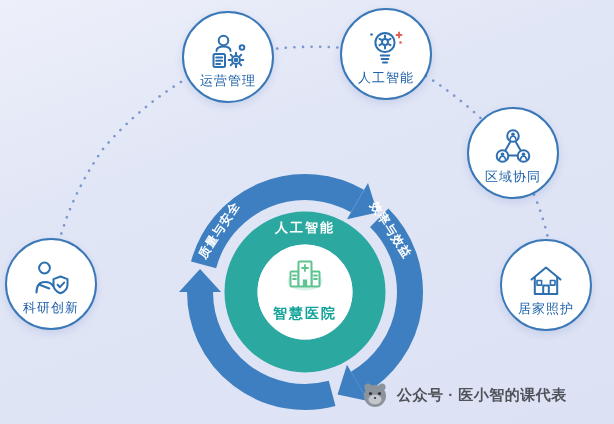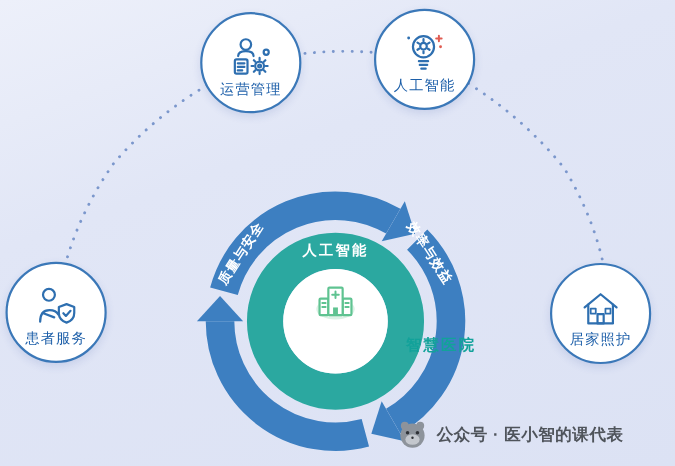--- a/index.html
+++ b/index.html
@@ -41,21 +41,21 @@
   .hospital-icon { position:absolute; left: 105px; top: 86px; }
   .ring-label {
     position: absolute; left: 0; width: 100%;
     text-align: center; color: #ffffff;
     font-size: 13px; font-weight: bold; letter-spacing: 2px; line-height: 1;
   }
   .ring-label.top { top: 57px; }
   .ring-label.bottom { top: 185px; }
   .center-title {
     position: absolute; top: 142px; left: 0; width: 100%;
-    text-align: right; color: #12a29a;
+    text-align: center; color: #12a29a;
     font-size: 14px; font-weight: bold; letter-spacing: 2px; line-height: 1;
   }
   .arrow-label {
     position: absolute; color: #ffffff;
     font-size: 12px; font-weight: bold; letter-spacing: 1px;
     width: 86px; text-align: center; line-height: 1;
   }
   .arrow-label.left  { left: -1px;  top: 60px; transform: rotate(-57deg); }
   .arrow-label.right { left: 171px; top: 60px; transform: rotate(57deg); }
   .arrow-label.bottom{ left: 68px;  top: 228px; width: 120px; letter-spacing: 2px; }
@@ -103,32 +103,47 @@
       <g stroke="#e05c52" stroke-width="1.8" stroke-linecap="round" fill="none">
         <path d="M35 6.5 v5 M32.5 9 h5"></path>
       </g>
       <circle cx="36.5" cy="16.5" r="1.3" fill="#e05c52"></circle>
       <circle cx="7.5" cy="8.5" r="1.3" fill="#2e6fb0"></circle>
     </svg>
     <div class="node-label">人工智能</div>
   </div>
 
 
+  <div class="node" style="left:467px; top:107px">
+    <svg class="icon" viewBox="0 0 44 44">
+      <g fill="none" stroke="#2e6fb0" stroke-width="2" stroke-linecap="round" stroke-linejoin="round">
+        <path d="M22 12 L11.5 30.5 M22 12 L32.5 30.5 M11.5 30.5 H32.5"></path>
+        <circle cx="22" cy="11" r="5.8" fill="#ffffff"></circle>
+        <circle cx="11.5" cy="31" r="5.8" fill="#ffffff"></circle>
+        <circle cx="32.5" cy="31" r="5.8" fill="#ffffff"></circle>
+        <path d="M19.2 14.2 a2.8 3 0 0 1 5.6 0 M8.7 34.2 a2.8 3 0 0 1 5.6 0 M29.7 34.2 a2.8 3 0 0 1 5.6 0" stroke-width="1.6"></path>
+      </g>
+      <circle cx="22" cy="9.3" r="1.8" fill="#2e6fb0"></circle>
+      <circle cx="11.5" cy="29.3" r="1.8" fill="#2e6fb0"></circle>
+      <circle cx="32.5" cy="29.3" r="1.8" fill="#2e6fb0"></circle>
+    </svg>
+    <div class="node-label">区域协同</div>
+  </div>
 
   <div class="node" style="left:5px; top:238px">
     <svg class="icon" viewBox="0 0 44 44">
       <g fill="none" stroke="#2e6fb0" stroke-width="2" stroke-linecap="round" stroke-linejoin="round">
         <circle cx="15.5" cy="12" r="5.4"></circle>
         <path d="M7.5 36.5 q0 -10.5 8.5 -10.5 q6 0 8 4"></path>
         <path d="M9.8 28.5 l10.5 4"></path>
         <path d="M31.5 20.5 l7 2.6 v5.4 q0 6.3 -7 8.8 q-7 -2.5 -7 -8.8 v-5.4 z"></path>
         <path d="M28.6 28.8 l2.3 2.4 4.2 -4.6"></path>
       </g>
     </svg>
-    <div class="node-label">患者服务</div>
+    <div class="node-label">科研创新</div>
   </div>
 
   <div class="node" style="left:500px; top:239px">
     <svg class="icon" viewBox="0 0 44 44">
       <g fill="none" stroke="#2e6fb0" stroke-width="2" stroke-linecap="round" stroke-linejoin="round">
         <path d="M7.5 22.5 L22 10.5 L36.5 22.5"></path>
         <path d="M10.8 20 V37 H33.2 V20"></path>
         <rect x="19.2" y="28.5" width="5.6" height="8.5"></rect>
         <rect x="13" y="23.5" width="4.6" height="4.6" stroke-width="1.6"></rect>
         <rect x="26.4" y="23.5" width="4.6" height="4.6" stroke-width="1.6"></rect>

